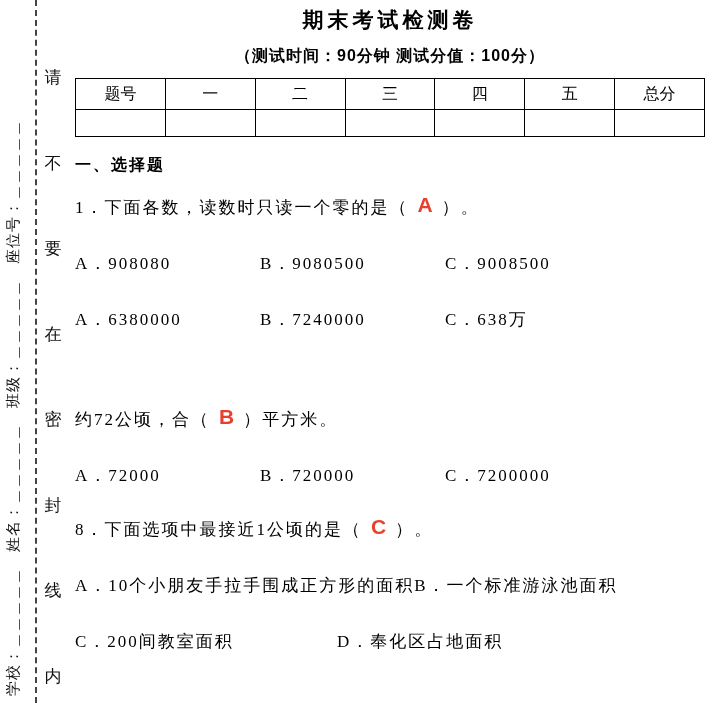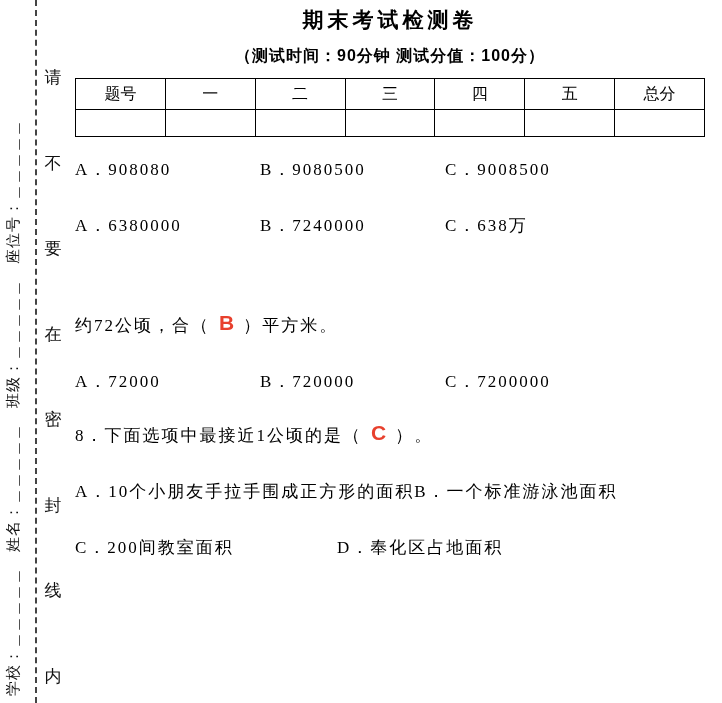--- a/index.html
+++ b/index.html
@@ -108,22 +108,26 @@
         <td></td>
         <td></td>
         <td></td>
         <td></td>
         <td></td>
         <td></td>
       </tr>
     </tbody>
   </table>
 
+  <div class="section-title">一、选择题</div>
 
   <div class="question">
+    <p class="stem">
+      <span>1．下面各数，读数时只读一个零的是（</span><span class="answer">A</span><span>）。</span>
+    </p>
     <p class="opts">
       <span class="opt">A．908080</span><span class="opt">B．9080500</span><span class="opt">C．9008500</span>
     </p>
   </div>
 
   <div class="question">
     <p class="opts">
       <span class="opt">A．6380000</span><span class="opt">B．7240000</span><span class="opt">C．638万</span>
     </p>
   </div>

